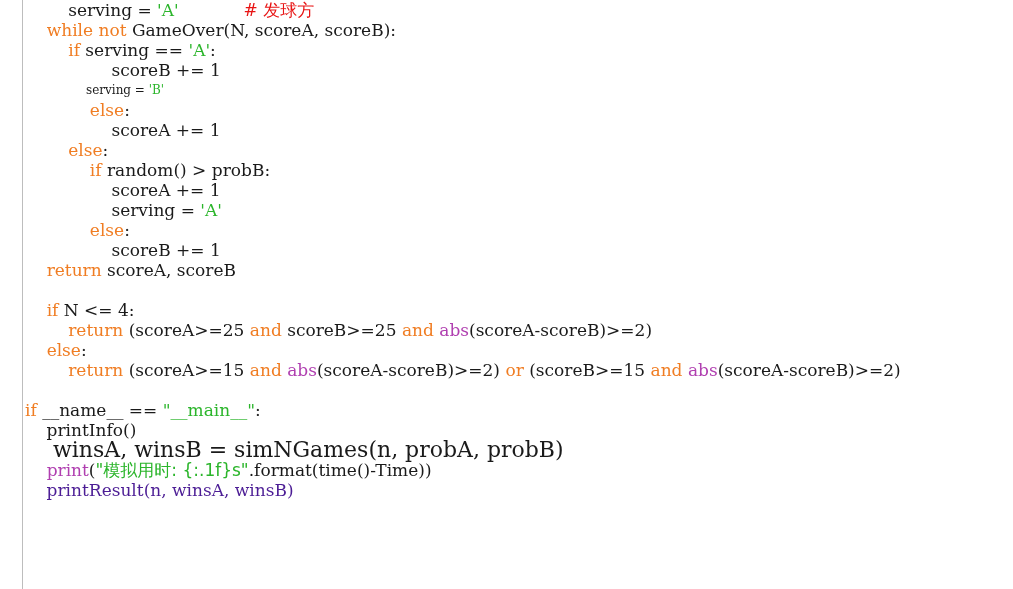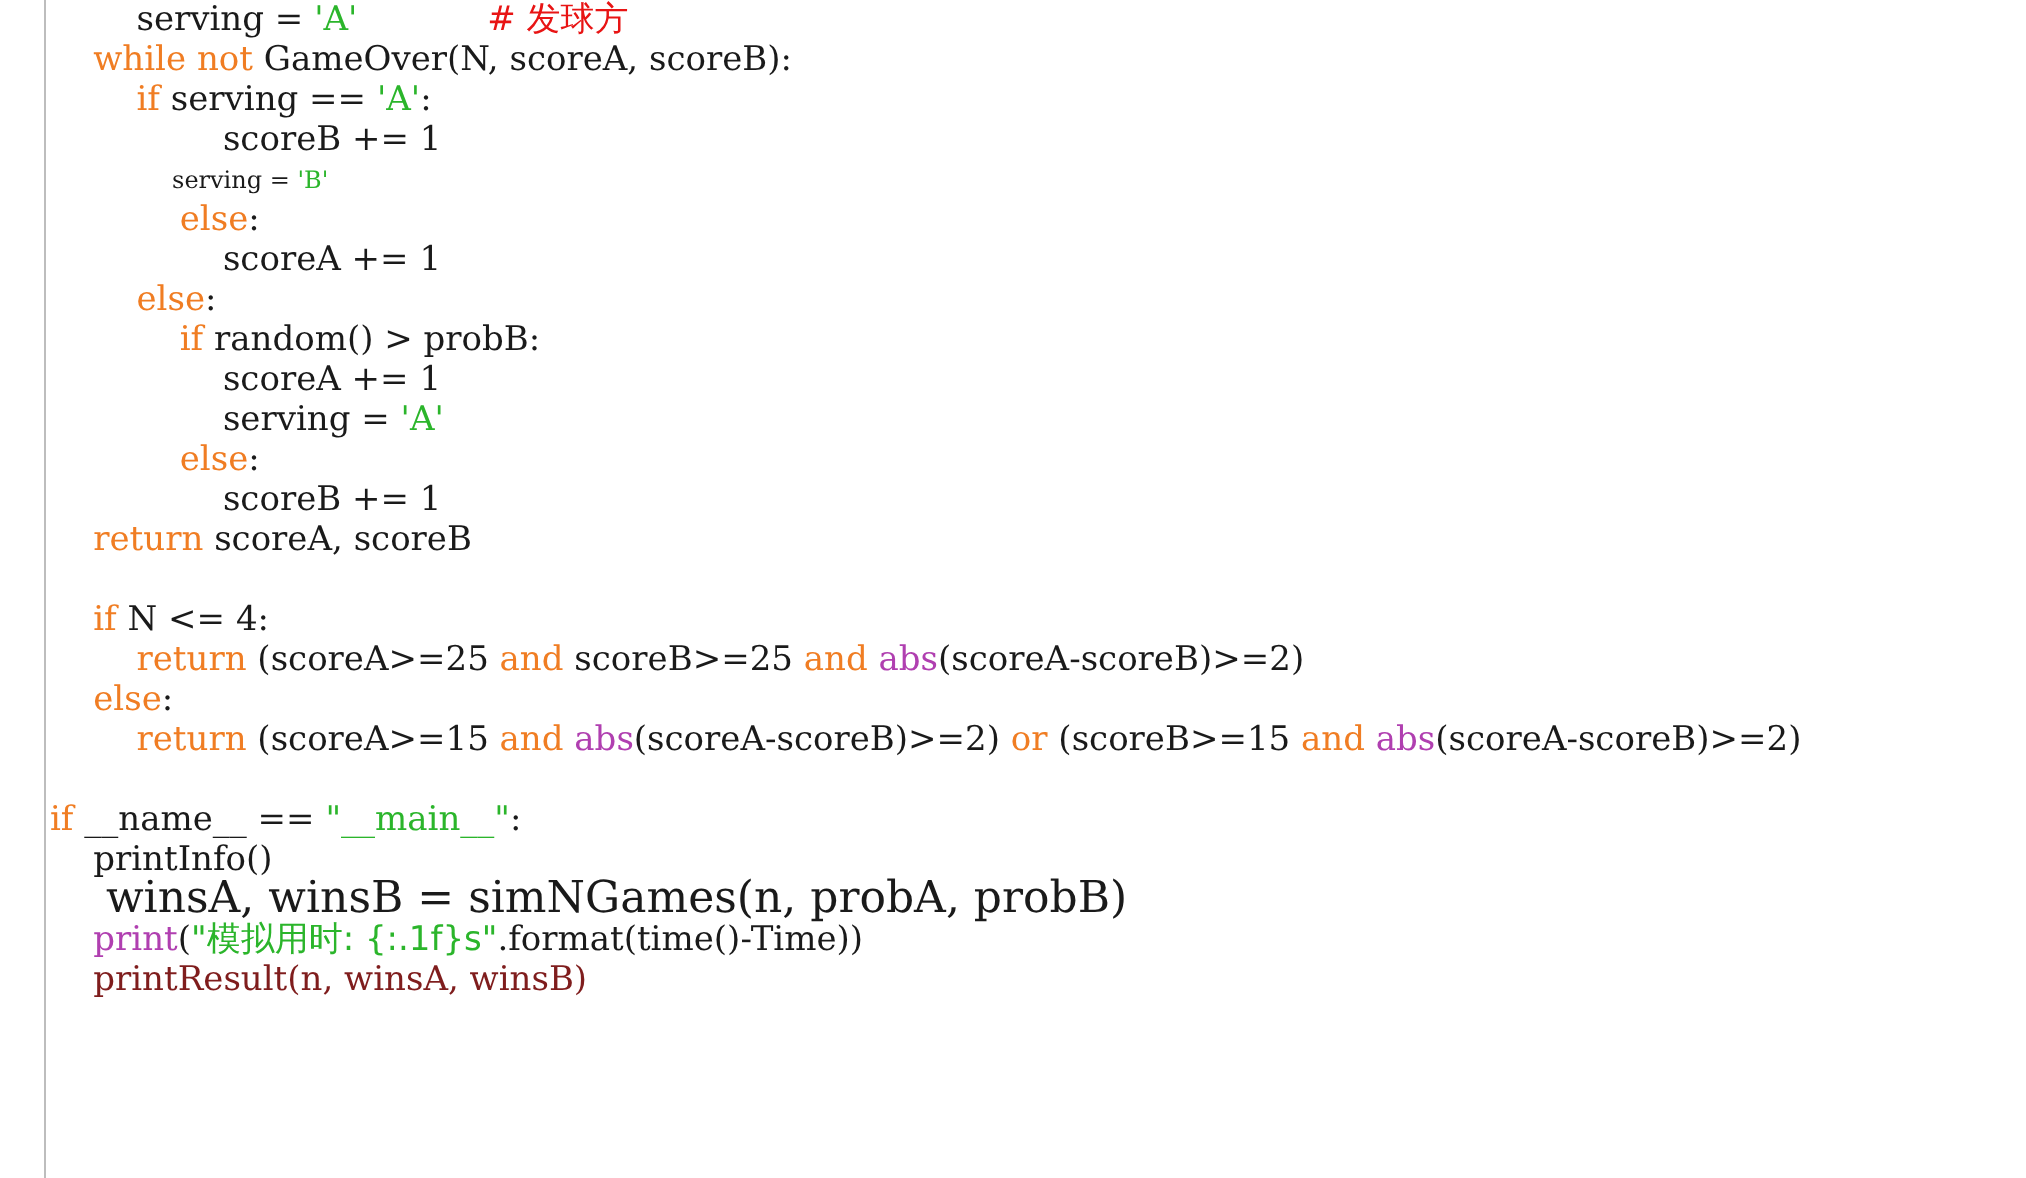--- a/index.html
+++ b/index.html
@@ -84,16 +84,16 @@
       <div class="code-line" style="height: 20px; line-height: 20px; font-size: 17px;">&nbsp;</div>
       <div class="code-line" style="height: 20px; line-height: 20px; font-size: 17px;"><span class="tok-plain" style="color: rgb(26, 26, 26);">    </span><span class="tok-keyword" style="color: rgb(240, 125, 35);">if</span><span class="tok-plain" style="color: rgb(26, 26, 26);"> N &lt;= </span><span class="tok-number" style="color: rgb(26, 26, 26);">4</span><span class="tok-plain" style="color: rgb(26, 26, 26);">:</span></div>
       <div class="code-line" style="height: 20px; line-height: 20px; font-size: 17px;"><span class="tok-plain" style="color: rgb(26, 26, 26);">        </span><span class="tok-keyword" style="color: rgb(240, 125, 35);">return</span><span class="tok-plain" style="color: rgb(26, 26, 26);"> (scoreA&gt;=</span><span class="tok-number" style="color: rgb(26, 26, 26);">25</span><span class="tok-plain" style="color: rgb(26, 26, 26);"> </span><span class="tok-keyword" style="color: rgb(240, 125, 35);">and</span><span class="tok-plain" style="color: rgb(26, 26, 26);"> scoreB&gt;=</span><span class="tok-number" style="color: rgb(26, 26, 26);">25</span><span class="tok-plain" style="color: rgb(26, 26, 26);"> </span><span class="tok-keyword" style="color: rgb(240, 125, 35);">and</span><span class="tok-plain" style="color: rgb(26, 26, 26);"> </span><span class="tok-builtin" style="color: rgb(176, 63, 176);">abs</span><span class="tok-plain" style="color: rgb(26, 26, 26);">(scoreA-scoreB)&gt;=</span><span class="tok-number" style="color: rgb(26, 26, 26);">2</span><span class="tok-plain" style="color: rgb(26, 26, 26);">)</span></div>
       <div class="code-line" style="height: 20px; line-height: 20px; font-size: 17px;"><span class="tok-plain" style="color: rgb(26, 26, 26);">    </span><span class="tok-keyword" style="color: rgb(240, 125, 35);">else</span><span class="tok-plain" style="color: rgb(26, 26, 26);">:</span></div>
       <div class="code-line" style="height: 20px; line-height: 20px; font-size: 17px;"><span class="tok-plain" style="color: rgb(26, 26, 26);">        </span><span class="tok-keyword" style="color: rgb(240, 125, 35);">return</span><span class="tok-plain" style="color: rgb(26, 26, 26);"> (scoreA&gt;=</span><span class="tok-number" style="color: rgb(26, 26, 26);">15</span><span class="tok-plain" style="color: rgb(26, 26, 26);"> </span><span class="tok-keyword" style="color: rgb(240, 125, 35);">and</span><span class="tok-plain" style="color: rgb(26, 26, 26);"> </span><span class="tok-builtin" style="color: rgb(176, 63, 176);">abs</span><span class="tok-plain" style="color: rgb(26, 26, 26);">(scoreA-scoreB)&gt;=</span><span class="tok-number" style="color: rgb(26, 26, 26);">2</span><span class="tok-plain" style="color: rgb(26, 26, 26);">) </span><span class="tok-keyword" style="color: rgb(240, 125, 35);">or</span><span class="tok-plain" style="color: rgb(26, 26, 26);"> (scoreB&gt;=</span><span class="tok-number" style="color: rgb(26, 26, 26);">15</span><span class="tok-plain" style="color: rgb(26, 26, 26);"> </span><span class="tok-keyword" style="color: rgb(240, 125, 35);">and</span><span class="tok-plain" style="color: rgb(26, 26, 26);"> </span><span class="tok-builtin" style="color: rgb(176, 63, 176);">abs</span><span class="tok-plain" style="color: rgb(26, 26, 26);">(scoreA-scoreB)&gt;=</span><span class="tok-number" style="color: rgb(26, 26, 26);">2</span><span class="tok-plain" style="color: rgb(26, 26, 26);">)</span></div>
       <div class="code-line" style="height: 20px; line-height: 20px; font-size: 17px;">&nbsp;</div>
       <div class="code-line" style="height: 20px; line-height: 20px; font-size: 17px;"><span class="tok-keyword" style="color: rgb(240, 125, 35);">if</span><span class="tok-plain" style="color: rgb(26, 26, 26);"> __name__ == </span><span class="tok-string" style="color: rgb(43, 181, 43);">"__main__"</span><span class="tok-plain" style="color: rgb(26, 26, 26);">:</span></div>
       <div class="code-line" style="height: 20px; line-height: 20px; font-size: 17px;"><span class="tok-plain" style="color: rgb(26, 26, 26);">    printInfo()</span></div>
       <div class="code-line" style="height: 20px; line-height: 20px; font-size: 22px;"><span class="tok-plain" style="color: rgb(26, 26, 26);">    winsA, winsB = simNGames(n, probA, probB)</span></div>
       <div class="code-line" style="height: 20px; line-height: 20px; font-size: 17px;"><span class="tok-plain" style="color: rgb(26, 26, 26);">    </span><span class="tok-builtin" style="color: rgb(176, 63, 176);">print</span><span class="tok-plain" style="color: rgb(26, 26, 26);">(</span><span class="tok-string cjk" style="color: rgb(43, 181, 43);">"模拟用时: {:.1f}s"</span><span class="tok-plain" style="color: rgb(26, 26, 26);">.format(time()-Time))</span></div>
-      <div class="code-line" style="height: 20px; line-height: 20px; font-size: 17px;"><span class="tok-plain" style="color: #7f1d1d;">    printResult(n, winsA, winsB)</span></div>
+      <div class="code-line" style="height: 20px; line-height: 20px; font-size: 17px;"><span class="tok-plain" style="color: #4c1d95;">    printResult(n, winsA, winsB)</span></div>
     </div>
 
 </div>
 
 </body></html>

